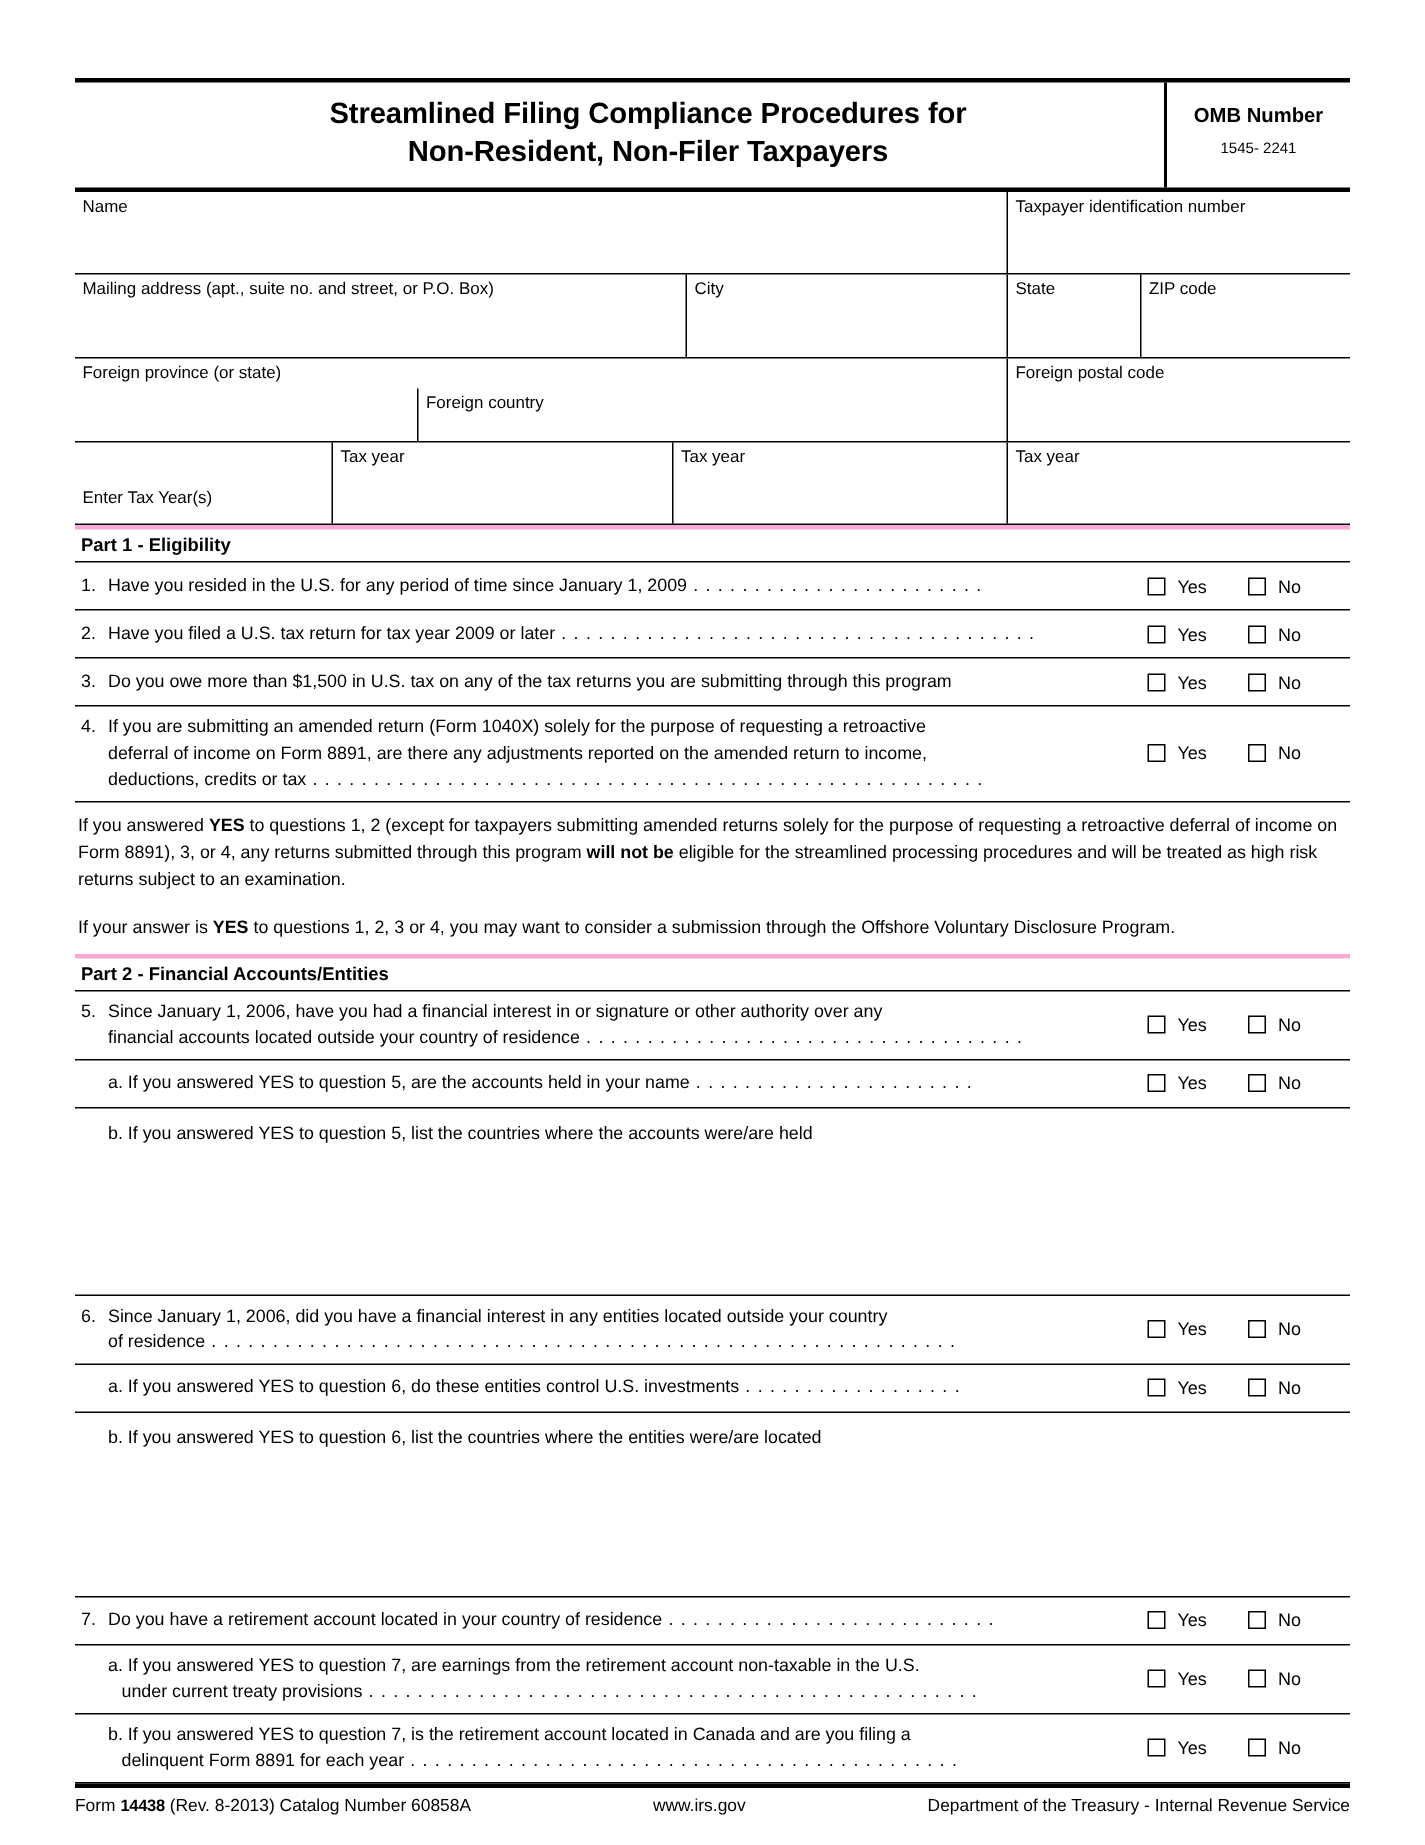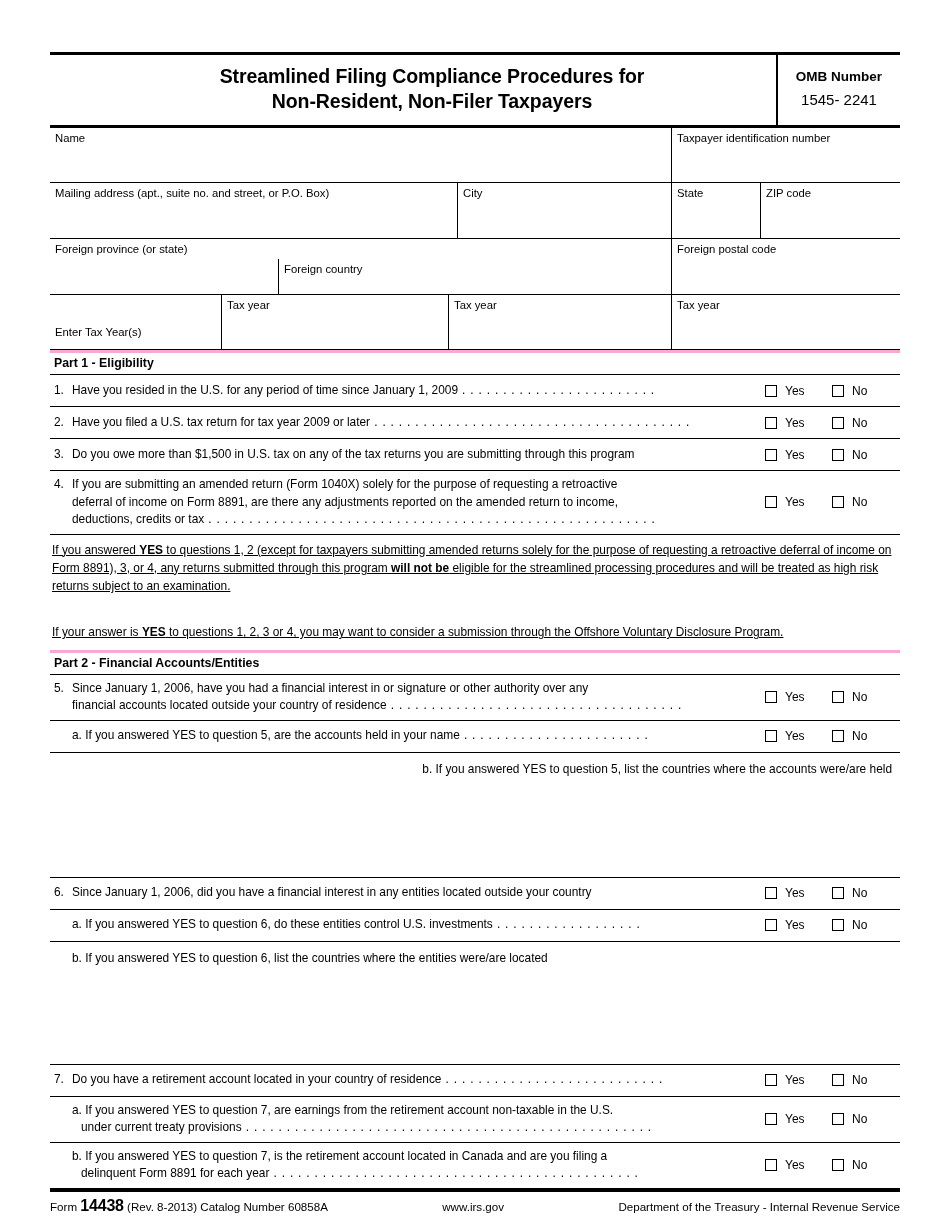--- a/index.html
+++ b/index.html
@@ -57,21 +57,21 @@
     align-items: center;
     justify-content: center;
     box-sizing: border-box;
   }
   .header-omb .omb-label {
     font-size: 13.5px;
     font-weight: bold;
     line-height: 20px;
   }
   .header-omb .omb-value {
-    font-size: 15px;
+    font-size: 10px;
     line-height: 26px;
   }
 
   
   .grid-row {
     display: flex;
     border-bottom: 1px solid #000;
   }
   .cell {
     position: relative;
@@ -168,50 +168,49 @@
   .ans-label {
     font-size: 12px;
     margin-left: 8px;
     line-height: 14px;
   }
 
   
   .para-block {
     border-bottom: none;
     padding: 6px 2px 8px 2px;
-    text-decoration: underline;
   }
   .para {
     font-size: 11.9px;
     line-height: 18.3px;
     margin: 0 0 0 0;
   }
-  .para + .para { margin-top: 28px; }
+  .para + .para { margin-top: 14px; }
   .para b { font-weight: bold; }
 
   
   .blank-row {
     border-bottom: 1px solid #000;
     box-sizing: border-box;
   }
   .blank-row .qtext { padding-top: 8px; }
-  .blank-5b { height: 125px; text-align: right; }
+  .blank-5b { height: 125px; }
   .blank-6b { height: 123px; }
 
   
   .footer {
     border-top: 3px solid #000;
     display: flex;
     align-items: baseline;
     padding-top: 5px;
     font-size: 11.6px;
   }
   .f-left { flex: 0 0 auto; white-space: nowrap; }
   .f-left .form-word { font-size: 11.6px; }
-  .f-left .form-num  { font-size: 16px; font-weight: bold; letter-spacing: -0.2px; }
+  .f-left .form-num  { font-size: 11px; font-weight: bold; letter-spacing: -0.2px; }
   .f-center {
     flex: 1 1 auto;
     text-align: center;
     padding-left: 10px;
     padding-right: 10px;
   }
   .f-right { flex: 0 0 auto; white-space: nowrap; }
 </style>
 </head>
 <body>
@@ -391,20 +390,21 @@
 
     <div class="blank-row blank-5b">
       <div class="qtext">
         <span class="indent">b. If you answered YES to question 5, list the countries where the accounts were/are held</span>
       </div>
     </div>
 
     <div class="qrow">
       <div class="qtext">
         <span class="ln"><span class="num">6.</span><span>Since January 1, 2006, did you have a financial interest in any entities located outside your country</span></span>
+        <span class="indent"><span>of residence</span><span class="dots"> . . . . . . . . . . . . . . . . . . . . . . . . . . . . . . . . . . . . . . . . . . . . . . . . . . . . . . . . . . . . .</span></span>
       </div>
       <div class="answers">
         <div class="ans">
           <span class="cbox"></span>
           <span class="ans-label">Yes</span>
         </div>
         <div class="ans">
           <span class="cbox"></span>
           <span class="ans-label">No</span>
         </div>

